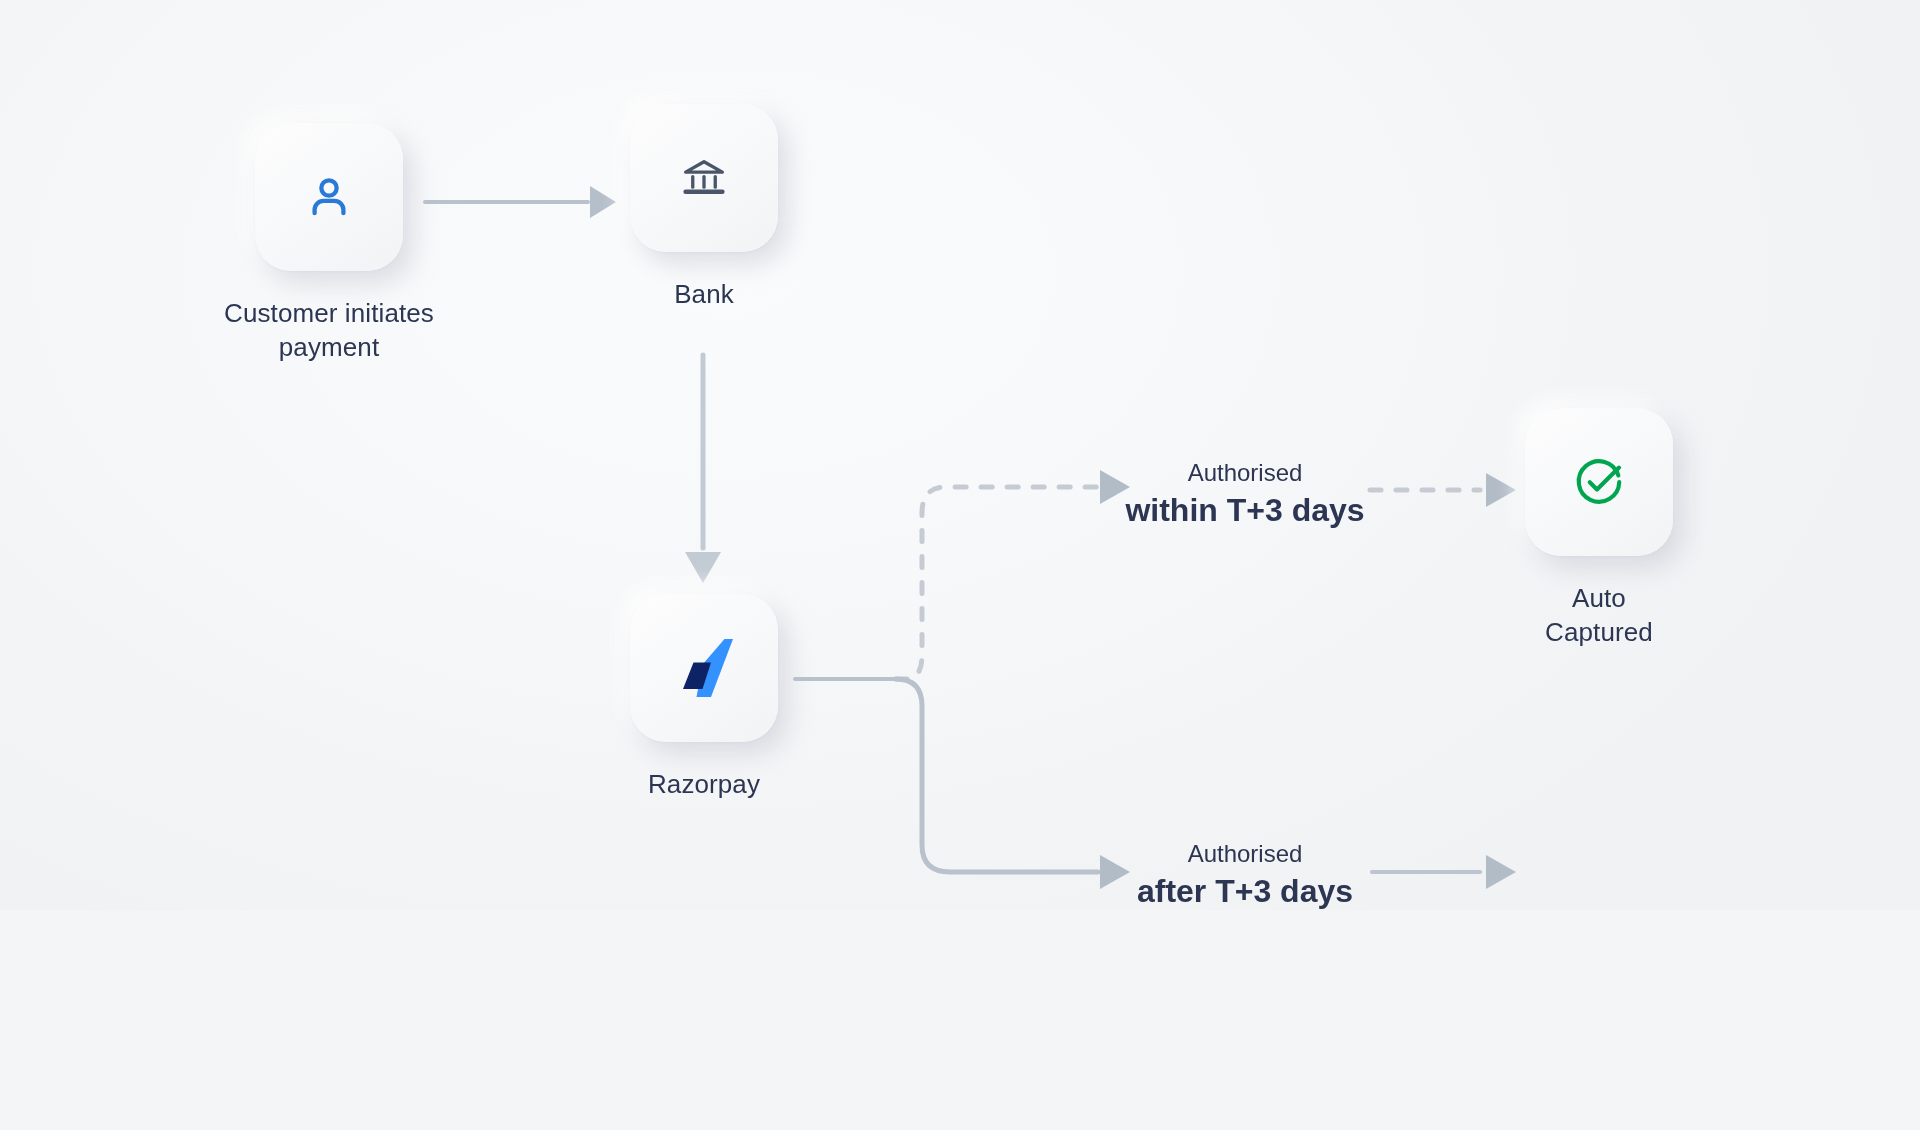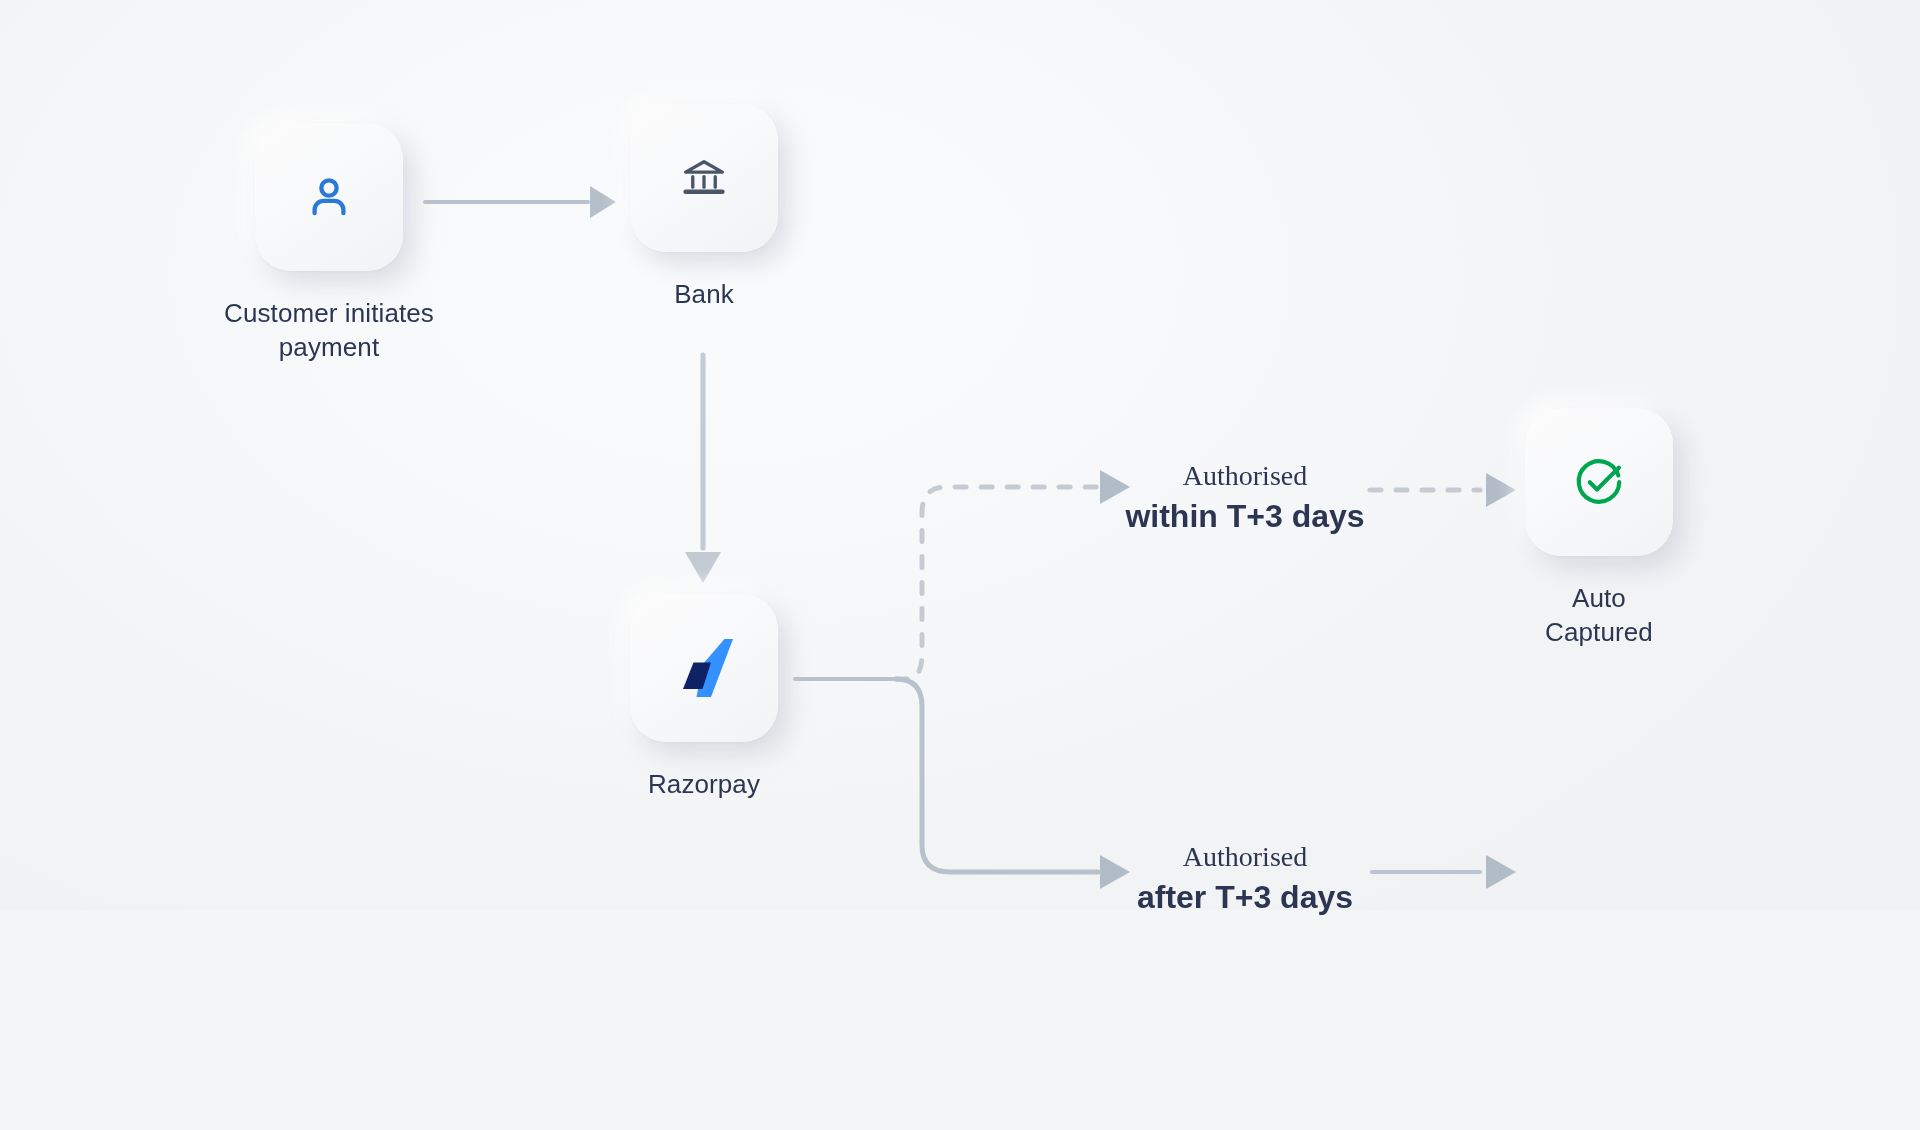--- a/index.html
+++ b/index.html
@@ -69,24 +69,23 @@
 
   
   .branch-label {
     position: absolute;
     text-align: center;
     color: #2c3653;
     width: 260px;
   }
   .branch-label .ln1 {
     display: block;
-    font-size: 28px;
+    font-size: 24px;
     font-weight: 400;
     line-height: 1.35;
-    font-family: Liberation Serif, serif;
   }
   .branch-label .ln2 {
     display: block;
     font-size: 32px;
     font-weight: 700;
     line-height: 1.35;
   }
   #label-within { left: 1115px; top: 457px; }
   #label-after  { left: 1115px; top: 838px; }
 </style>

